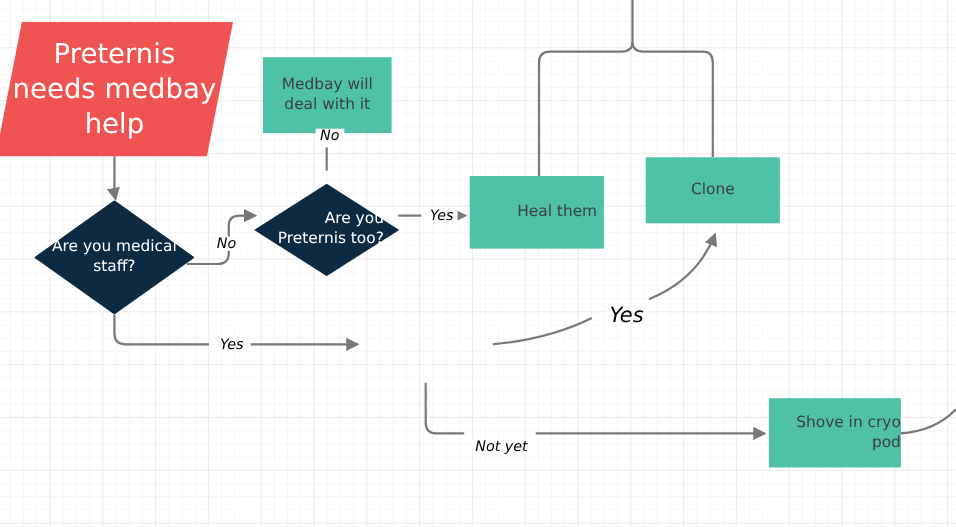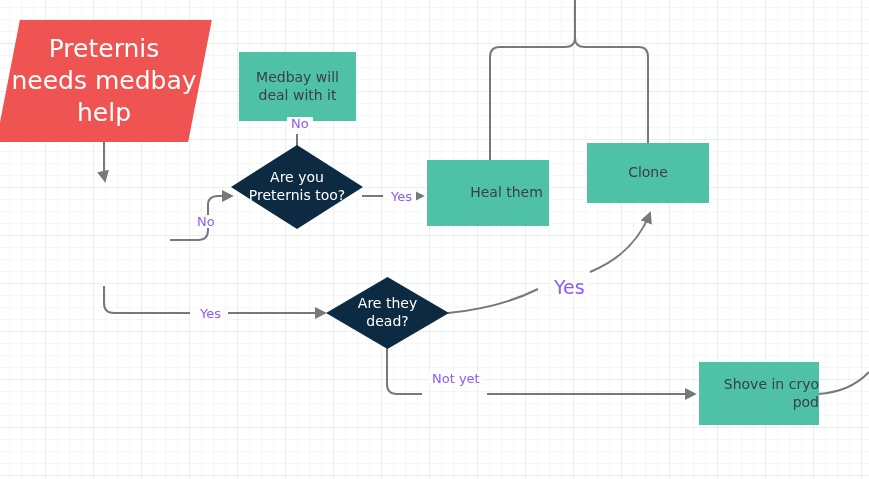--- a/index.html
+++ b/index.html
@@ -62,26 +62,27 @@
     background: #0c2b43;
     clip-path: polygon(50% 0%, 100% 50%, 50% 100%, 0% 50%);
   }
   .decision .dlabel {
     position: relative;
     z-index: 2;
     padding: 0 14px;
   }
   .edge-label {
     position: absolute;
-    color: #8b5cf6;
+    color: #000000;
     font-size: 13px;
     background: #fdfdfd;
     padding: 0 4px;
     white-space: nowrap;
     line-height: 1;
+    font-style: italic;
   }
   .edge-label.big { font-size: 19px; }
 </style>
 </head>
 <body>
 
 <div id="canvas">
 
   <svg id="wires" viewBox="0 0 869 479" xmlns="http://www.w3.org/2000/svg">
     <defs>
@@ -116,48 +117,48 @@
   </svg>
 
   <div class="node start" style="left:8px; top:20px; width:192px; height:122px;">
     <span>Preternis needs medbay help</span>
   </div>
 
   <div class="node proc" style="left:239px; top:21px; width:117px; height:69px;margin-top:31px;">
     <span>Medbay will deal with it</span>
   </div>
 
+  <div class="node decision" style="left:31px; top:182px; width:146px; height:104px;">
+    <span class="dia"></span>
+    <span class="dlabel">Are you medical staff?</span>
+  </div>
 
-  <div class="node decision" style="left:231px; top:145px; width:132px; height:84px;">
+  <div class="node decision" style="left:231px; top:167px; width:132px; height:84px;text-align:right;">
     <span class="dia"></span>
     <span class="dlabel">Are you Preternis too?</span>
   </div>
 
   <div class="node proc" style="left:427px; top:160px; width:122px; height:66px;padding-left:37px;">
     <span>Heal them</span>
   </div>
 
   <div class="node proc" style="left:587px; top:143px; width:122px; height:60px;">
     <span>Clone</span>
   </div>
 
-  <div class="node decision" style="left:326px; top:277px; width:123px; height:72px;">
-    <span class="dia"></span>
-    <span class="dlabel">Are they dead?</span>
-  </div>
 
   <div class="node proc" style="left:699px; top:362px; width:120px; height:63px;text-align:right;">
     <span>Shove in cryo pod</span>
   </div>
 
   <div class="edge-label" style="left:287px; top:117px;">No</div>
 
   <div class="edge-label" style="left:193px; top:215px;">No</div>
 
   <div class="edge-label" style="left:387px; top:190px;">Yes</div>
 
   <div class="edge-label" style="left:196px; top:307px;">Yes</div>
 
   <div class="edge-label big" style="left:550px; top:278px;">Yes</div>
 
-  <div class="edge-label" style="left:428px; top:372px;">Not yet</div>
+  <div class="edge-label" style="left:428px; top:400px;">Not yet</div>
 
 </div>
 
 </body></html>

